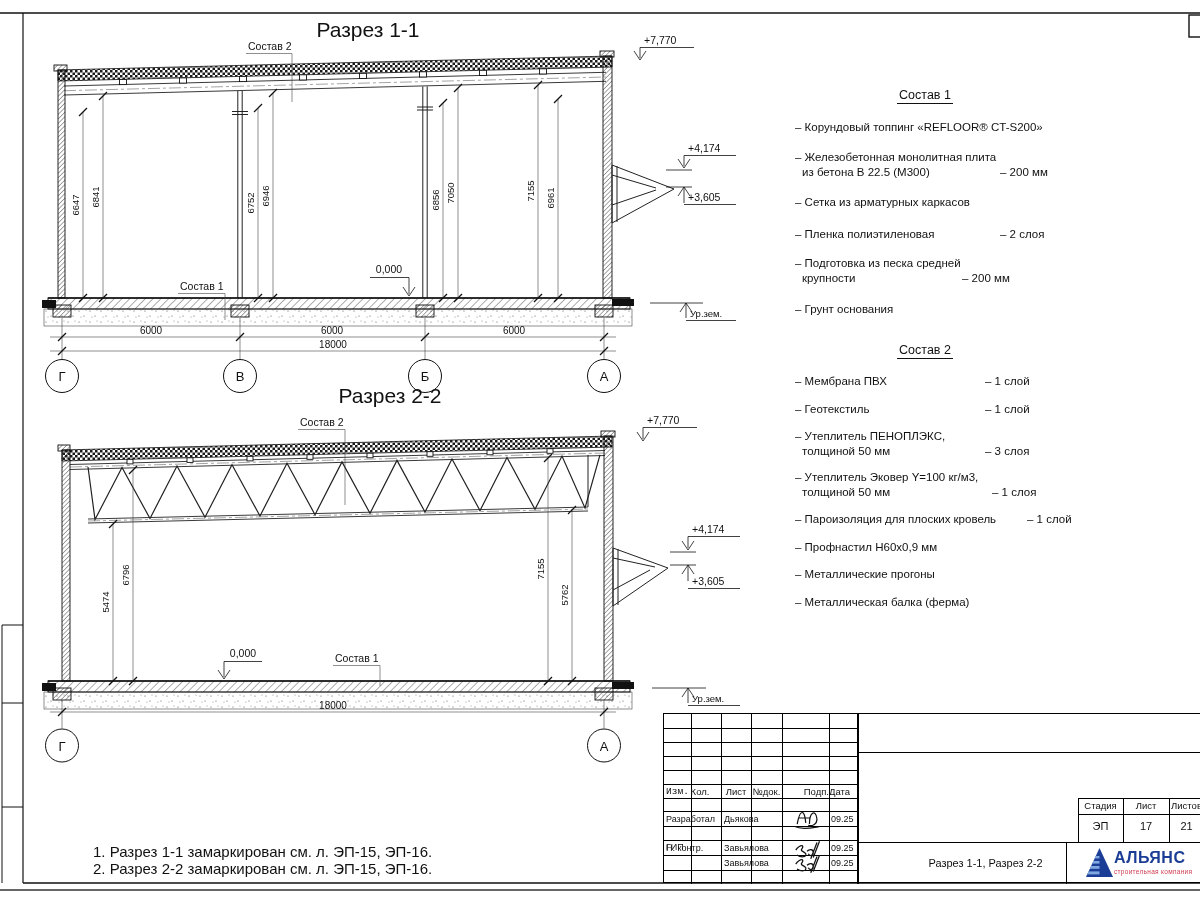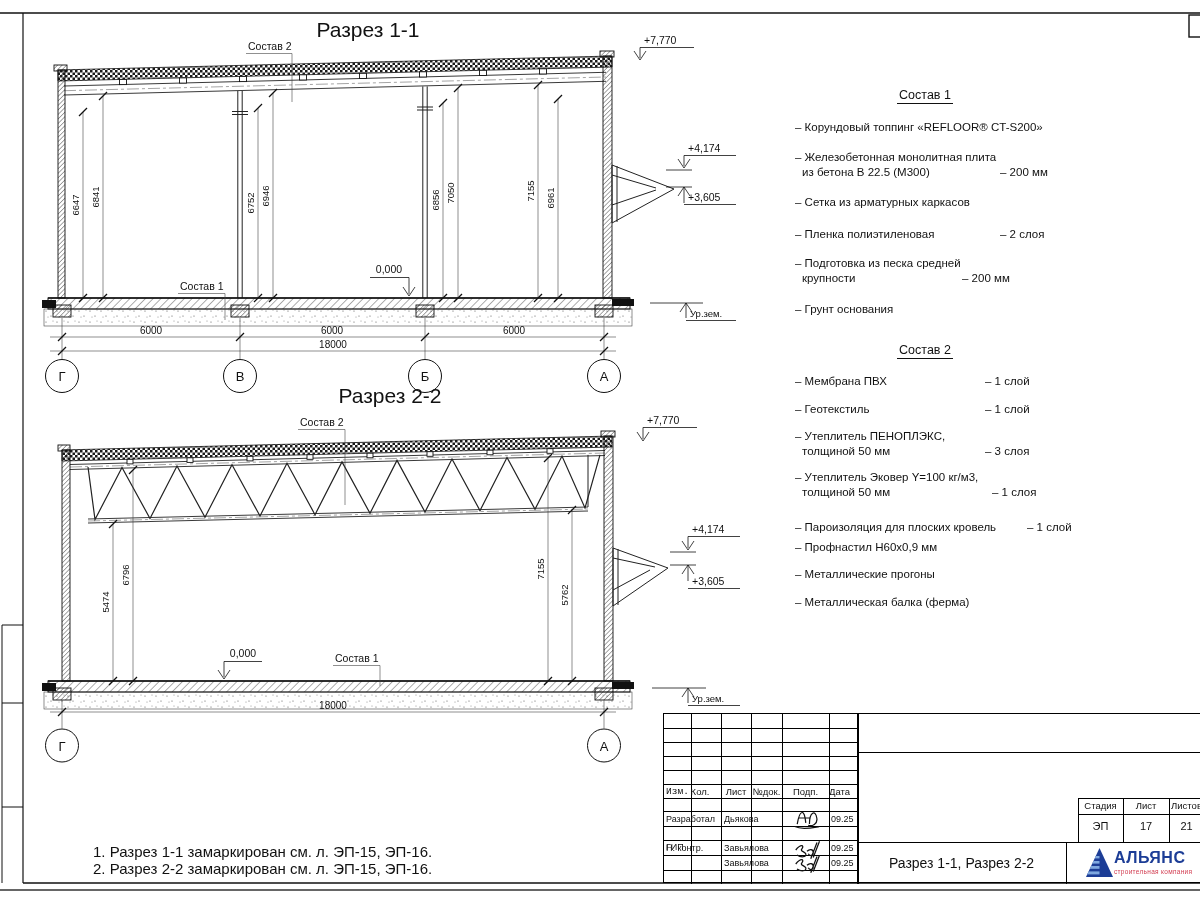--- a/index.html
+++ b/index.html
@@ -19,21 +19,21 @@
   .notes{position:absolute;left:93px;top:843px;font-size:15px;line-height:17px;white-space:nowrap;}
   
   .tb{position:absolute;left:663px;top:713px;width:540px;height:170px;border:1.6px solid #000;box-sizing:border-box;}
   .tb .vl{position:absolute;width:1px;background:#000;}
   .tb .vl.bold{width:1.6px;}
   .tb .hl{position:absolute;height:1px;background:#000;}
   .tb .cell{position:absolute;font-size:9.5px;text-align:center;white-space:nowrap;}
   .tb .rowtxt{position:absolute;font-size:9px;white-space:nowrap;}
   .tb .stval{position:absolute;font-size:11px;text-align:center;white-space:nowrap;}
   .tb .doctitle{position:absolute;left:193px;top:128px;width:209px;height:41px;display:flex;
-                align-items:center;justify-content:center;font-size:14px;white-space:nowrap;}
+                align-items:center;justify-content:center;font-size:11px;white-space:nowrap;padding-left:24px;}
   .logo{position:absolute;left:402px;top:128px;width:138px;height:41px;}
   .logo-name{position:absolute;left:48px;top:7px;font-size:16px;font-weight:bold;letter-spacing:.5px;}
   .logo-sub{position:absolute;left:48px;top:26px;font-size:6.5px;letter-spacing:.3px;}
   .sig{position:absolute;}
 </style>
 </head>
 <body>
 
 <svg class="abs" width="1200" height="900" viewBox="0 0 1200 900" style="left:0;top:0;">
   <defs>
@@ -404,21 +404,21 @@
 </div>
 
 <div class="spec" style="left:795px;top:343px;height:270px;">
   <div class="spec-title" style="top:0;"><span>Состав 2</span></div>
   <div class="spec-line" style="top:32px;"><span>– Мембрана ПВХ</span><span class="val" style="left:190px;">– 1 слой</span></div>
   <div class="spec-line" style="top:60px;"><span>– Геотекстиль</span><span class="val" style="left:190px;">– 1 слой</span></div>
   <div class="spec-line" style="top:87px;"><span>– Утеплитель ПЕНОПЛЭКС,</span></div>
   <div class="spec-line" style="top:102px;"><span class="cont">толщиной 50 мм</span><span class="val" style="left:190px;">– 3 слоя</span></div>
   <div class="spec-line" style="top:128px;"><span>– Утеплитель Эковер Y=100 кг/м3,</span></div>
   <div class="spec-line" style="top:143px;"><span class="cont">толщиной 50 мм</span><span class="val" style="left:197px;">– 1 слоя</span></div>
-  <div class="spec-line" style="top:170px;margin-top:8px;"><span>– Пароизоляция для плоских кровель</span><span class="val" style="left:232px;">– 1 слой</span></div>
+  <div class="spec-line" style="top:170px;"><span>– Пароизоляция для плоских кровель</span><span class="val" style="left:232px;">– 1 слой</span></div>
   <div class="spec-line" style="top:198px;"><span>– Профнастил Н60х0,9 мм</span></div>
   <div class="spec-line" style="top:225px;"><span>– Металлические прогоны</span></div>
   <div class="spec-line" style="top:253px;"><span>– Металлическая балка (ферма)</span></div>
 </div>
 
 <div class="notes">
   <div>1. Разрез 1-1 замаркирован см. л. ЭП-15, ЭП-16.</div>
   <div>2. Разрез 2-2 замаркирован см. л. ЭП-15, ЭП-16.</div>
 </div>
 
@@ -448,21 +448,21 @@
   <div class="hl" style="left:0;top:156px;width:193px;"></div>
   <div class="hl" style="left:193px;top:38px;width:347px;"></div>
   <div class="hl" style="left:414px;top:84px;width:126px;"></div>
   <div class="hl" style="left:414px;top:100px;width:126px;"></div>
   <div class="hl" style="left:193px;top:128px;width:347px;"></div>
 
   <div class="cell" style="left:0;top:72px;width:27px;font-family:Liberation Mono, monospace;">Изм.</div>
   <div class="cell" style="left:21px;top:72px;width:30px;">Кол.</div>
   <div class="cell" style="left:57px;top:72px;width:30px;">Лист</div>
   <div class="cell" style="left:87px;top:72px;width:31px;">№док.</div>
-  <div class="cell" style="left:118px;top:72px;width:47px;">Подп.</div>
+  <div class="cell" style="left:118px;top:72px;width:47px;text-align:right;">Подп.</div>
   <div class="cell" style="left:165px;top:72px;width:16px;">Дата</div>
 
   <div class="rowtxt" style="left:2px;top:100px;text-align:right;">Разработал</div>
   <div class="rowtxt" style="left:60px;top:100px;">Дьякова</div>
   <div class="rowtxt" style="left:167px;top:100px;">09.25</div>
   <svg class="sig" style="left:122px;top:93px;" width="42" height="22" viewBox="0 0 24 18">
     <path d="M4 14 C6 2 10 1 11 13 M5 9 L14 9 M14 14 C14 4 19 2 20 9 C21 14 16 16 13 15 M2 16 C8 19 16 17 22 16" fill="none" stroke="#111" stroke-width="1"></path>
   </svg>
   <div class="rowtxt" style="left:2px;top:129px;">Н. контр.</div>
   <div class="rowtxt" style="left:60px;top:129px;">Завьялова</div>

